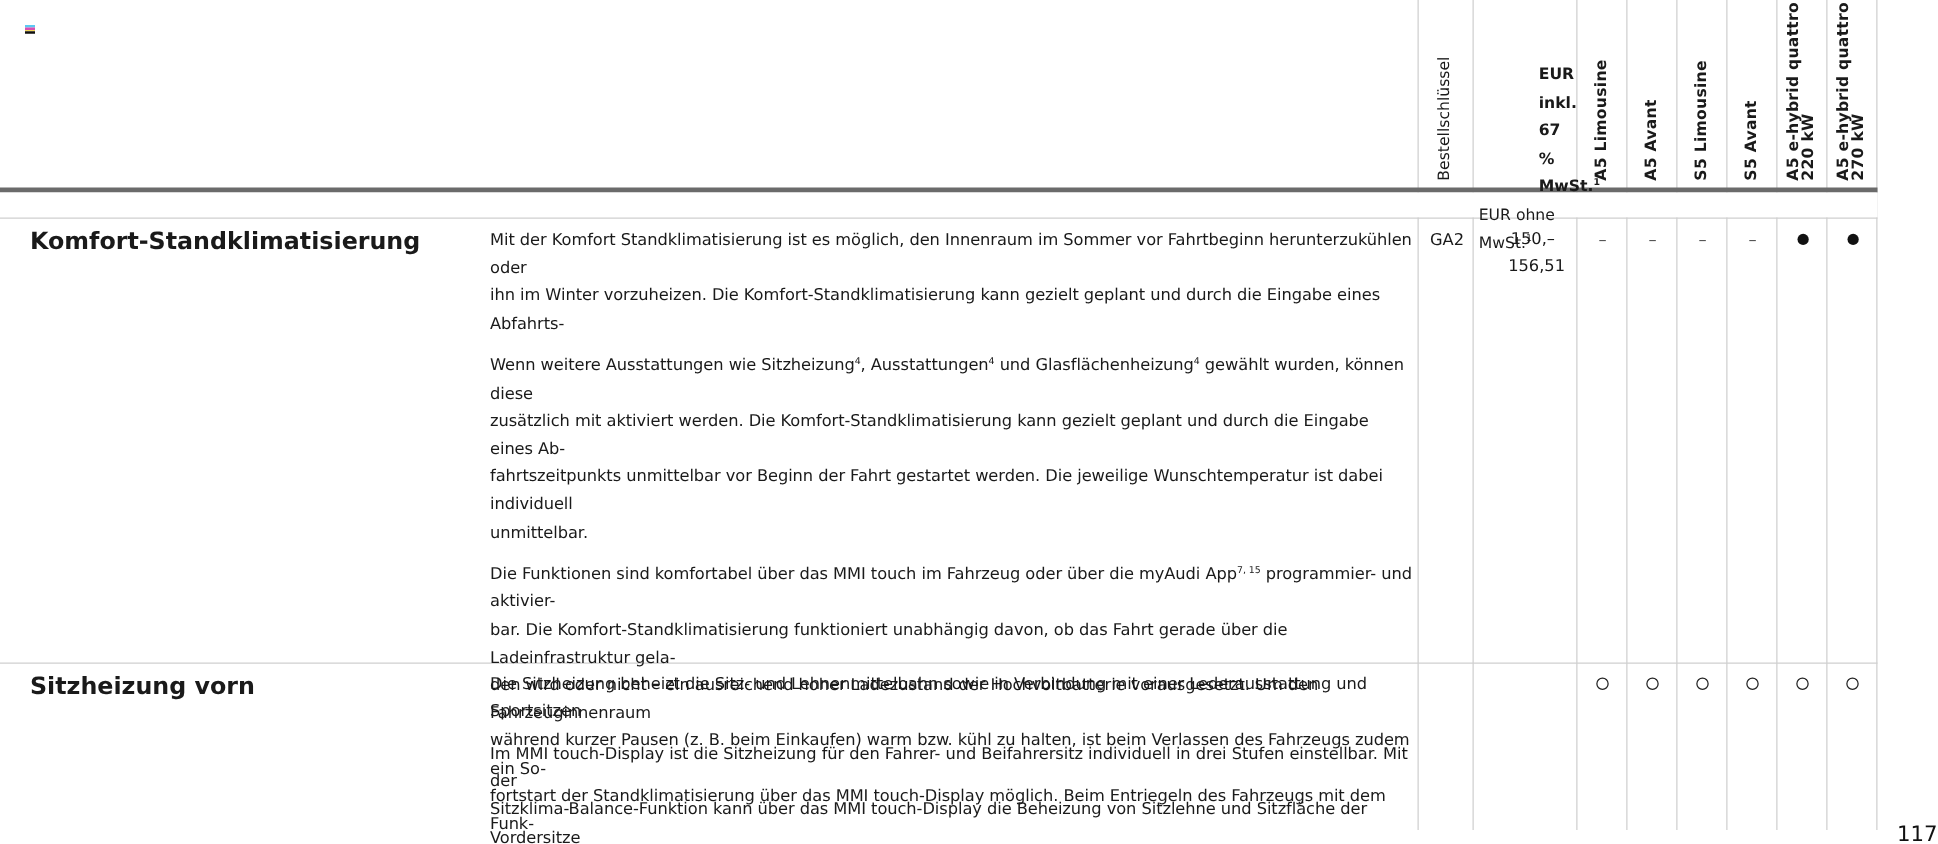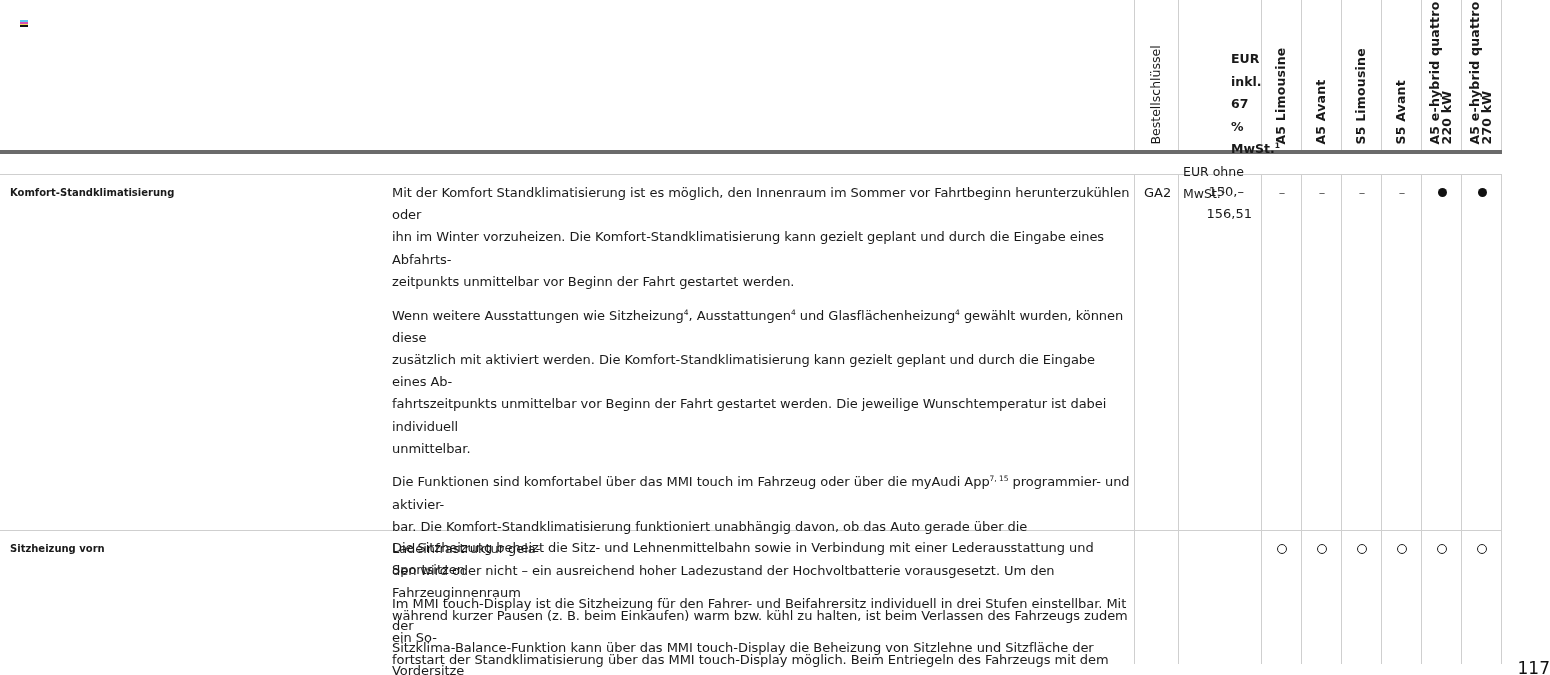--- a/index.html
+++ b/index.html
@@ -23,21 +23,21 @@
   }
   .rot.bold { font-weight: bold; letter-spacing: 0.2px; }
   .hcell { position: absolute; top: 0; height: 150px; }
   .price-head {
     position: absolute; left: 1183px; top: 48px; width: 80px;
     font-size: 12.5px; line-height: 22.5px;
   }
   .price-head .b { font-weight: bold; margin-left: 48px; }
   .price-head sup, .desc sup { font-size: 7.5px; vertical-align: 5px; line-height: 0; }
   .feature-name {
-    position: absolute; left: 10px; font-size: 10px; font-weight: bold; line-height: 16px;
+    position: absolute; left: 24px; font-size: 19px; font-weight: bold; line-height: 16px;
   }
   .desc {
     position: absolute; left: 392px; width: 740px;
     font-size: 13px; line-height: 22.2px; letter-spacing: -0.05px;
   }
   .desc p { margin: 0 0 11.5px 0; }
   .code { position: absolute; left: 1144px; font-size: 13px; line-height: 16px; }
   .price { position: absolute; left: 1180px; width: 72px; text-align: right; font-size: 13px; line-height: 22px; }
   .price .b { font-weight: normal; padding-right: 8px; }
   .mark {
@@ -108,31 +108,30 @@
   </div>
 </div>
 
 <div>
   <div class="feature-name" style="top:185px">Komfort-Standklimatisierung</div>
 
   <div class="desc" style="top:182px">
     <p>
       <span>Mit der Komfort Standklimatisierung ist es möglich, den Innenraum im Sommer vor Fahrtbeginn herunterzukühlen oder</span><br>
       <span>ihn im Winter vorzuheizen. Die Komfort-Standklimatisierung kann gezielt geplant und durch die Eingabe eines Abfahrts-</span><br>
-      <span>zeitpunkts unmittelbar vor Beginn der Fahrt gestartet werden.</span>
     </p>
     <p>
       <span>Wenn weitere Ausstattungen wie Sitzheizung</span><sup>4</sup><span>, Ausstattungen</span><sup>4</sup><span> und Glasflächenheizung</span><sup>4</sup><span> gewählt wurden, können diese</span><br>
       <span>zusätzlich mit aktiviert werden. Die Komfort-Standklimatisierung kann gezielt geplant und durch die Eingabe eines Ab-</span><br>
       <span>fahrtszeitpunkts unmittelbar vor Beginn der Fahrt gestartet werden. Die jeweilige Wunschtemperatur ist dabei individuell</span><br>
       <span>unmittelbar.</span>
     </p>
     <p>
       <span>Die Funktionen sind komfortabel über das MMI touch im Fahrzeug oder über die myAudi App</span><sup>7, 15</sup><span> programmier- und aktivier-</span><br>
-      <span>bar. Die Komfort-Standklimatisierung funktioniert unabhängig davon, ob das Auto gerade über die Ladeinfrastruktur gela-</span><br>
+      <span>bar. Die Komfort-Standklimatisierung funktioniert unabhängig davon, ob das Fahrt gerade über die Ladeinfrastruktur gela-</span><br>
       <span>den wird oder nicht – ein ausreichend hoher Ladezustand der Hochvoltbatterie vorausgesetzt. Um den Fahrzeuginnenraum</span><br>
       <span>während kurzer Pausen (z. B. beim Einkaufen) warm bzw. kühl zu halten, ist beim Verlassen des Fahrzeugs zudem ein So-</span><br>
       <span>fortstart der Standklimatisierung über das MMI touch-Display möglich. Beim Entriegeln des Fahrzeugs mit dem Funk-</span><br>
       
     </p>
 
   </div>
 
   <div class="code" style="top:185px">GA2</div>
   <div class="price" style="top:181px">

